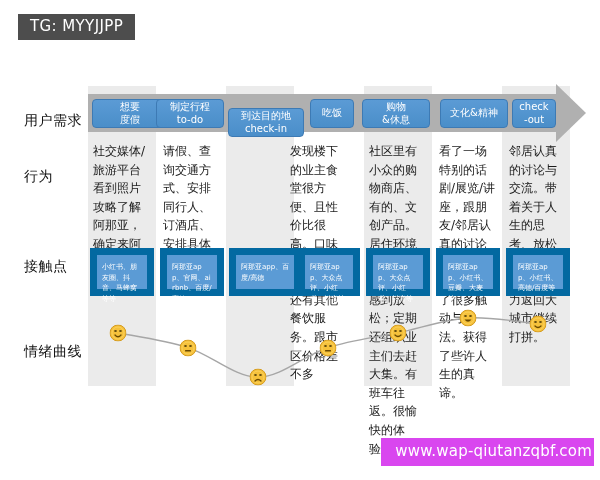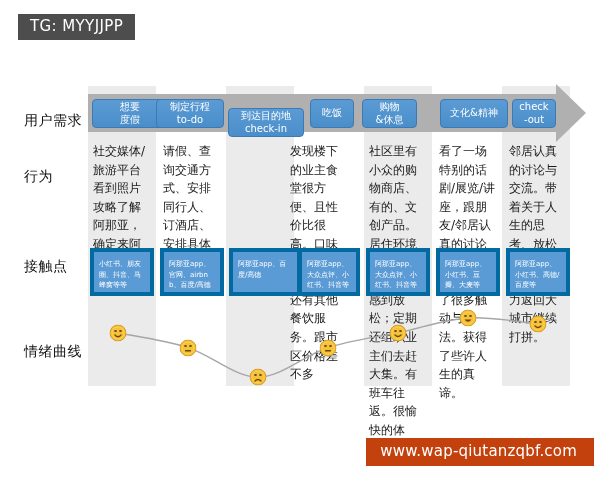--- a/index.html
+++ b/index.html
@@ -27,25 +27,25 @@
     padding: 5px 12px 6px 12px;
     line-height: 1;
     white-space: nowrap;
   }
 
   
   #site-watermark {
     position: absolute;
     right: 6px;
     bottom: 14px;
-    background: #c2410c;
+    background: #d946ef;
     color: #ffffff;
     font-size: 15px;
     letter-spacing: 0.2px;
-    padding: 6px 17px 7px 14px;
+    padding: 6px 2px 7px 14px;
     line-height: 1;
     white-space: nowrap;
     margin-top: 16px;
   }
 
   
   #board {
     position: absolute;
     left: 0;
     top: 78px;
@@ -127,21 +127,21 @@
     padding: 2px 3px 0 3px;
     word-break: break-all;
   }
 
   
   .touch-cell {
     position: absolute;
     top: 170px;
     height: 48px;
     background: #5b9bd5;
-    border: 4px solid #0369a1;
+    border: 7px solid #0369a1;
     color: #ffffff;
     font-size: 7px;
     line-height: 1.5;
     box-sizing: border-box;
     padding: 7px 4px 0 5px;
     text-align: left;
     word-break: break-all;
   }
 
   
@@ -202,21 +202,21 @@
     <span>
       <span>到达目的地</span><br>
       <span>check-in</span>
     </span>
   </div>
   <div class="stage-chip" style="left:310px;width:44px;">
     <span>
       <span>吃饭</span>
     </span>
   </div>
-  <div class="stage-chip" style="left:362px;width:55px;">
+  <div class="stage-chip" style="left:362px;width:68px;">
     <span>
       <span>购物</span><br>
       <span>&amp;休息</span>
     </span>
   </div>
   <div class="stage-chip" style="left:440px;width:68px;">
     <span>
       <span>文化&amp;精神</span>
     </span>
   </div>

